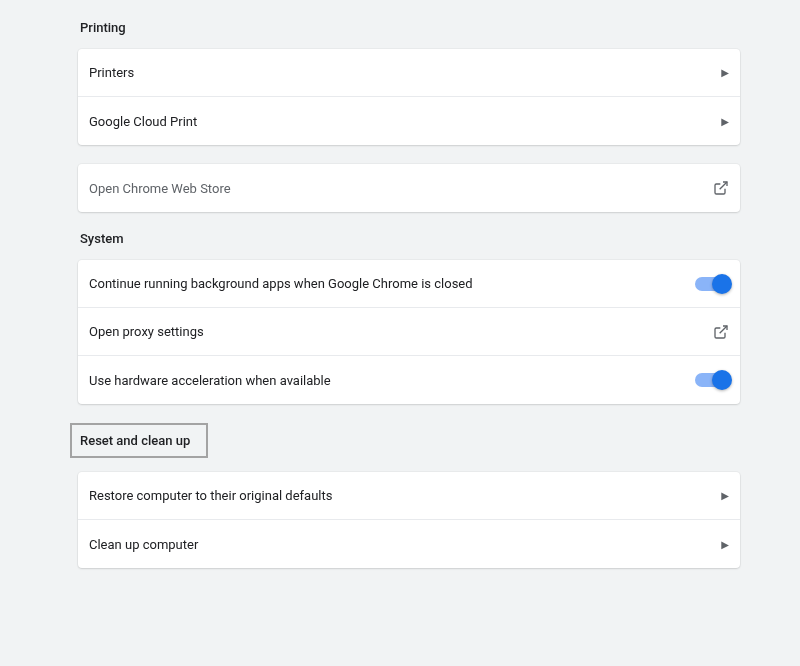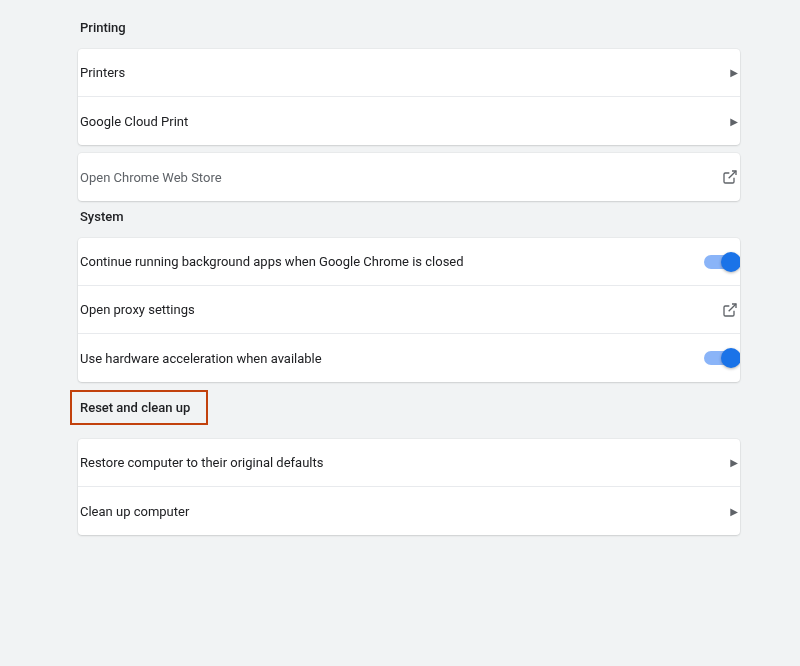--- a/index.html
+++ b/index.html
@@ -11,40 +11,40 @@
       font-family: 'Segoe UI', Roboto, Arial, sans-serif;
       background: #f1f3f4;
       width: 800px;
       height: 666px;
       overflow: hidden;
     }
     .container {
       padding: 20px 60px 20px 78px;
     }
     .section {
-      margin-bottom: 8px;
+      margin-bottom: 19px;
     }
     .section-title {
       font-size: 13px;
       color: #202124;
       font-weight: 500;
       margin-bottom: 14px;
       padding-left: 2px;
     }
     .card {
       background: #fff;
       border-radius: 4px;
       box-shadow: 0 1px 2px rgba(0,0,0,0.12), 0 0 0 1px rgba(0,0,0,0.03);
       overflow: hidden;
     }
     .row {
       display: flex;
       align-items: center;
       justify-content: space-between;
-      padding: 14px 2px;
+      padding: 14px 11px;
       border-bottom: 1px solid #e8eaed;
       min-height: 48px;
       cursor: pointer;
     }
     .row:last-child {
       border-bottom: none;
       gap: 33px;
     }
     .row-text {
       display: flex;
@@ -80,21 +80,21 @@
       position: absolute;
       right: -3px;
       top: -3px;
       width: 20px;
       height: 20px;
       background: #1a73e8;
       border-radius: 50%;
       box-shadow: 0 1px 3px rgba(0,0,0,0.3);
     }
     .highlight-box {
-      border: 2px solid #c2410c;
+      border: 2px solid #a3a3a3;
       padding: 8px 16px 8px 8px;
       display: inline-block;
       margin-left: -8px;
       margin-bottom: 14px;
     }
     .highlight-box .section-title {
       margin-bottom: 0;
       padding-left: 0;
     }
   </style>

